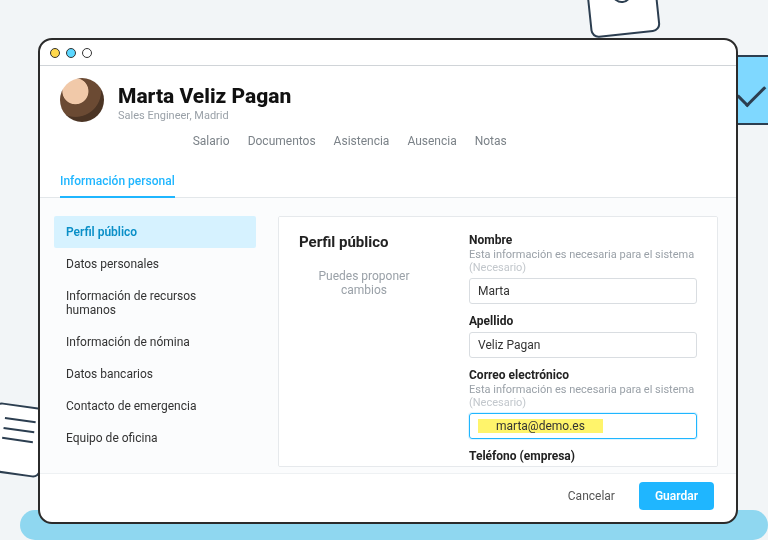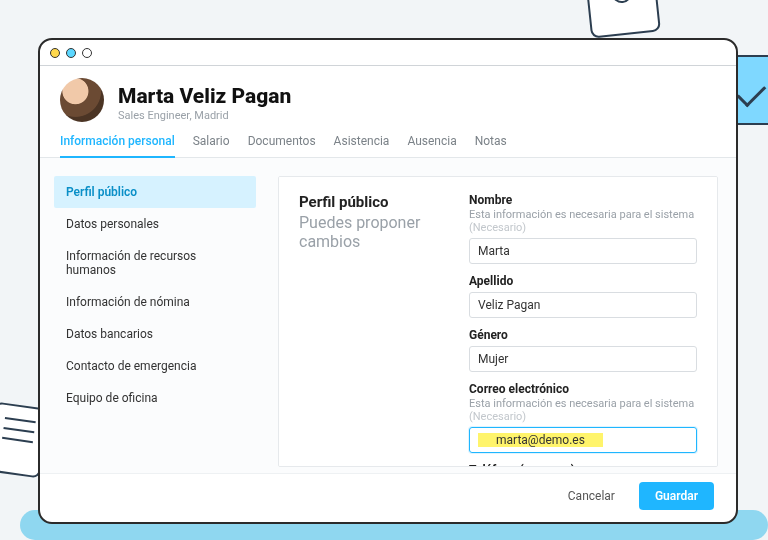--- a/index.html
+++ b/index.html
@@ -20,30 +20,30 @@
   .c2 { background:#5cd7ff; border:1px solid #333; }
   .c3 { background:#fff; border:1px solid #333; }
 
   .header { display:flex; align-items:flex-end; gap:14px; padding: 12px 20px 6px 20px; }
   .avatar { width:44px; height:44px; border-radius:50%; background: radial-gradient(circle at 35% 30%, #f1c9a9 0 30%, #6b4a33 32% 60%, #4b3424 62% 100%); flex-shrink:0; }
   .name { font-size: 21px; font-weight: 800; color:#111; }
   .role { font-size: 11px; color:#9aa1a8; margin-top:1px; }
 
   .tabs { display:flex; gap: 18px; padding: 6px 20px 0 20px; border-bottom:1px solid #e3e7ea; font-size:12px; color:#7b8288; }
   .tab { padding-bottom:8px; cursor:pointer; }
-  .tab.active { color:#1fb6ff; border-bottom:2px solid #1fb6ff; margin-bottom:-1px; font-weight:500; }
+  .tab.active { color:#1fb6ff; border-bottom:2px solid #1fb6ff; margin-bottom:-1px; font-weight:500;margin-top:40px; }
 
   .body { flex:1; display:flex; overflow:hidden; background:#fbfcfd; }
   .side { width: 230px; padding: 18px 14px; }
   .side-item { font-size:12px; color:#333; padding:9px 12px; cursor:pointer; border-radius:2px; }
   .side-item.active { background:#d6f2ff; color:#0a8fc7; font-weight:600; }
 
   .panel { flex:1; background:#fff; border:1px solid #e6e9ec; margin:18px 18px 6px 8px; border-radius:2px; padding: 16px 20px 10px 20px; overflow:auto; }
   .panel-title { font-size:15px; font-weight:700; color:#222; }
-  .panel-sub { font-size:16px; color:#9aa1a8; margin-top:2px; }
+  .panel-sub { font-size:12px; color:#9aa1a8; margin-top:18px;text-align:center; }
   .panel-head { display:flex; gap: 40px; }
   .panel-head .left { width: 130px; flex-shrink:0; }
   .panel-head .right { flex:1; }
 
   .field { margin-bottom: 10px; }
   .flabel { font-size:12px; font-weight:700; color:#222; }
   .hint { font-size:11px; color:#9aa1a8; margin-top:1px; }
   .hint .req { color:#c2c7cc; }
   .input { margin-top:4px; border:1px solid #d9dde1; border-radius:3px; padding:5px 8px; font-size:12px; color:#333; }
   .input.focus { border:1.5px solid #1fb6ff; box-shadow: 0 0 0 1px rgba(31,182,255,0.15); }
@@ -112,24 +112,20 @@
               <span class="req">(Necesario)</span>
             </div>
             <div class="input">Marta</div>
           </div>
 
           <div class="field">
             <div class="flabel">Apellido</div>
             <div class="input">Veliz Pagan</div>
           </div>
 
-          <div class="field">
-            <div class="flabel">Género</div>
-            <div class="input">Mujer</div>
-          </div>
 
           <div class="field">
             <div class="flabel">Correo electrónico</div>
             <div class="hint">
               <span>Esta información es necesaria para el sistema</span>
               <span class="req">(Necesario)</span>
             </div>
             <div class="input focus">
               <span class="highlight">marta@demo.es</span>
             </div>

